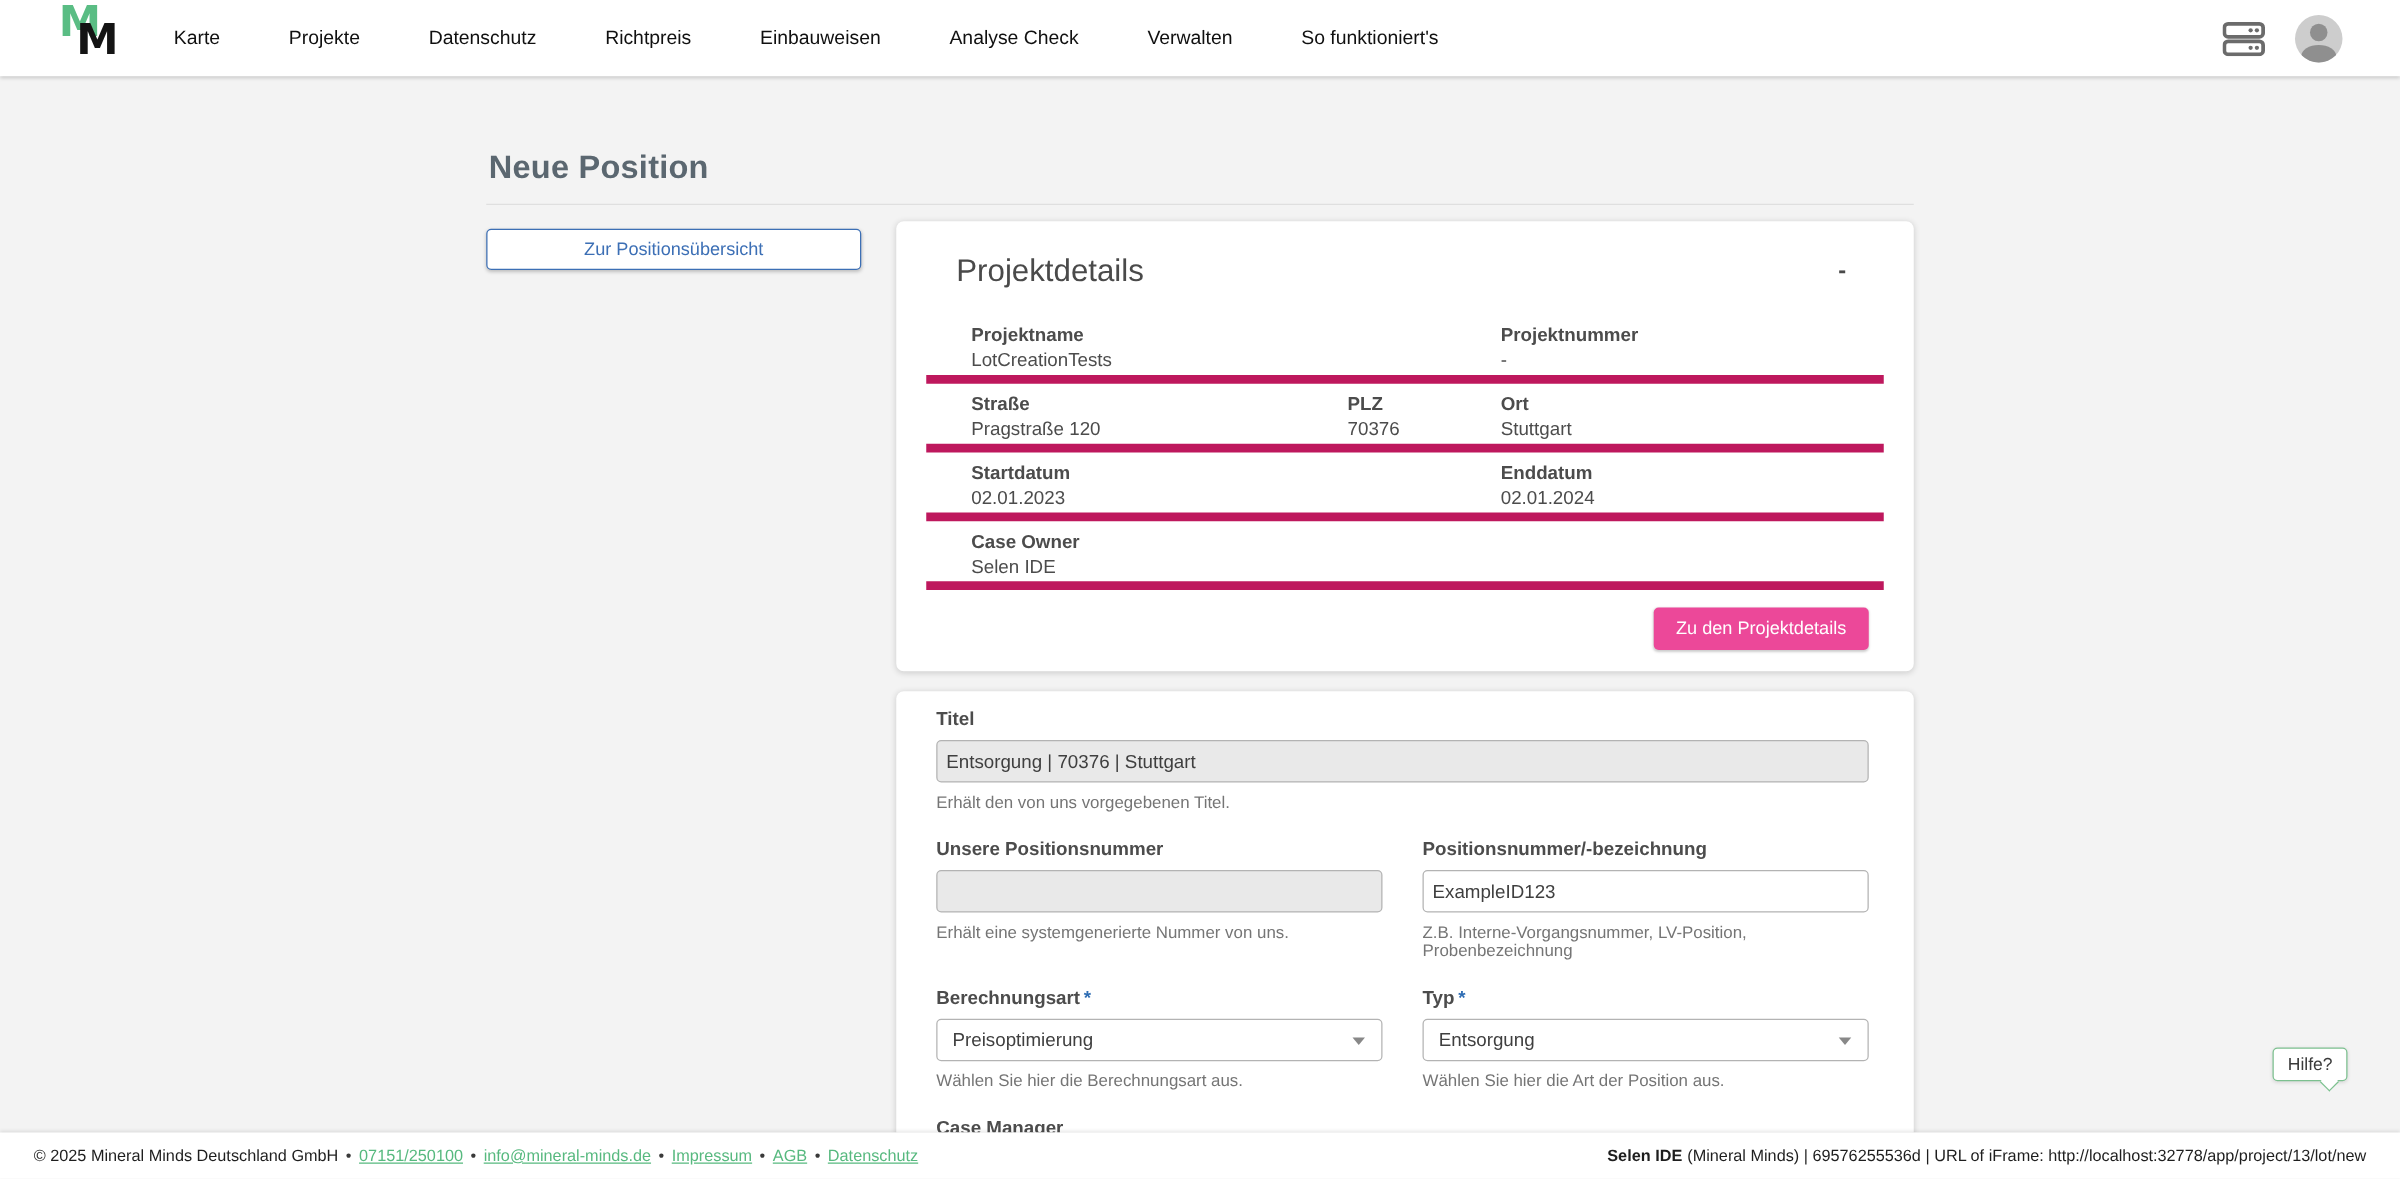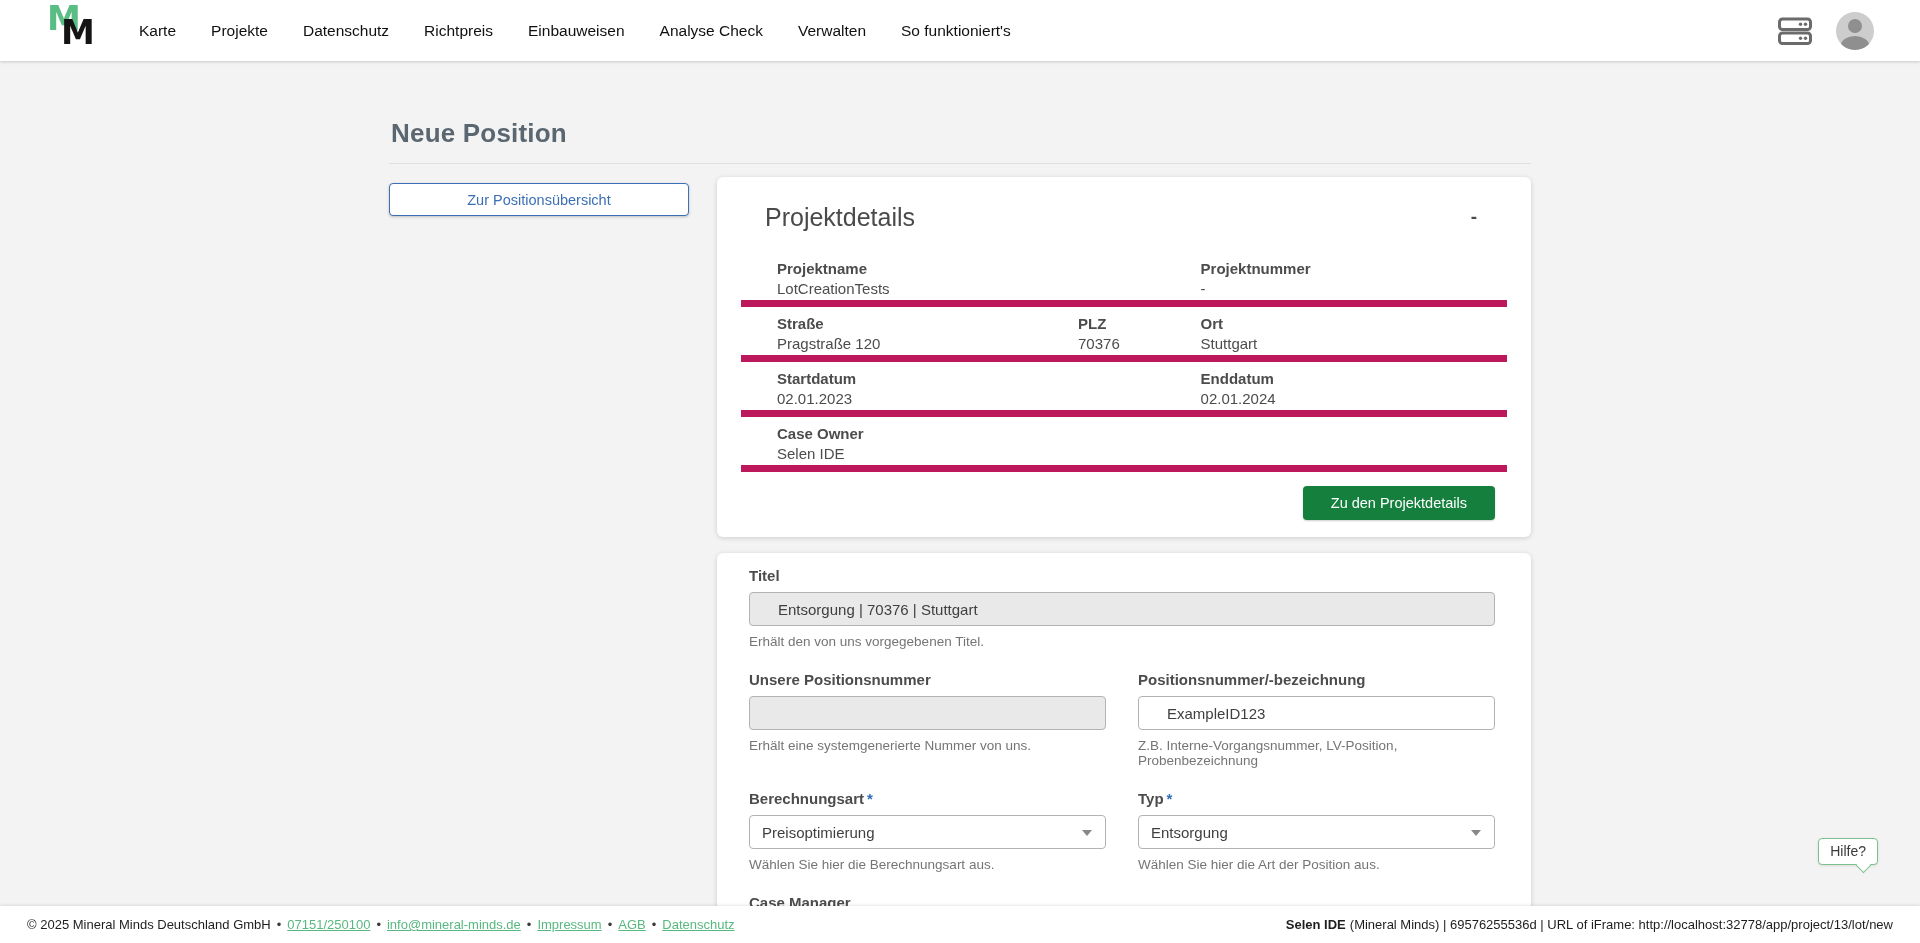--- a/index.html
+++ b/index.html
@@ -20,21 +20,21 @@
   }
   .logo { margin-left:44px; width:58px; height:54px; position:relative; flex:0 0 auto; cursor:pointer; }
   .logo .m-green {
     position:absolute; left:3px; top:-6px;
     font:900 34px "DejaVu Sans", sans-serif; color:#5abd84; letter-spacing:-2px;
   }
   .logo .m-black {
     position:absolute; left:17px; top:8px;
     font:900 34px "DejaVu Sans", sans-serif; color:#141414; letter-spacing:-2px;
   }
-  .menu { display:flex; align-items:center; gap:35px; margin-left:37px; }
+  .menu { display:flex; align-items:center; gap:55px; margin-left:37px; }
   .menu-item {
     font-size:15.5px; color:#101010; font-weight:500; cursor:pointer; white-space:nowrap;
   }
   .nav-right { margin-left:auto; display:flex; align-items:center; gap:24px; margin-right:46px; }
   .server-icon { width:34px; height:28px; cursor:pointer; }
   .avatar {
     width:38px; height:38px; border-radius:50%; background:#cdcdcd; overflow:hidden;
     position:relative; cursor:pointer;
   }
   .avatar .head { position:absolute; left:50%; top:7px; transform:translateX(-50%);
@@ -83,36 +83,36 @@
     padding:8px 0 3px; min-height:47px;
     border-bottom:7px solid #be185d;
   }
   .pcell.c1 { grid-column:1; padding-left:36px; }
   .pcell.c2 { grid-column:2; }
   .pcell.c3 { grid-column:3; }
   .plabel { font-size:15px; font-weight:700; color:#4c4c4c; margin-bottom:3px; }
   .pvalue { font-size:15px; color:#4c4c4c; }
   .card1-foot { display:flex; justify-content:flex-end; padding:14px 12px 17px 0; }
   .btn-primary {
-    background:#15803d; border:none; border-radius:4px;
+    background:#ec4899; border:none; border-radius:4px;
     color:#fff; font-size:14.5px; font-family:inherit;
-    padding:9px 28px; cursor:pointer;
+    padding:9px 18px; cursor:pointer;
     box-shadow:0 1px 2px rgba(0,0,0,.2);
   }
 
   
   .card-form { margin-top:16px; padding:14px 36px 120px 32px; }
   .field-label {
     display:block; font-size:15px; font-weight:700; color:#4c4c4c; margin-bottom:8px;
   }
   .asterisk { color:#2e6db4; margin-left:3px; }
   .text-input {
     width:100%; height:34px;
     border:1px solid #b3b3b3; border-radius:4px;
-    padding:0 28px; font-size:15px; font-family:inherit; color:#3f3f3f;
+    padding:0 7px; font-size:15px; font-family:inherit; color:#3f3f3f;
     background:#fff; outline:none;
   }
   .text-input:disabled, .text-input.disabled { background:#e9e9e9; color:#3f3f3f; }
   .helper { font-size:13.5px; color:#757575; margin-top:8px; }
   .form-grid { display:grid; grid-template-columns:1fr 1fr; column-gap:32px; margin-top:22px; }
   .select-box {
     position:relative; width:100%; height:34px;
     border:1px solid #b3b3b3; border-radius:4px; background:#fff;
     display:flex; align-items:center; padding:0 12px;
     font-size:15px; color:#3f3f3f; cursor:pointer;

